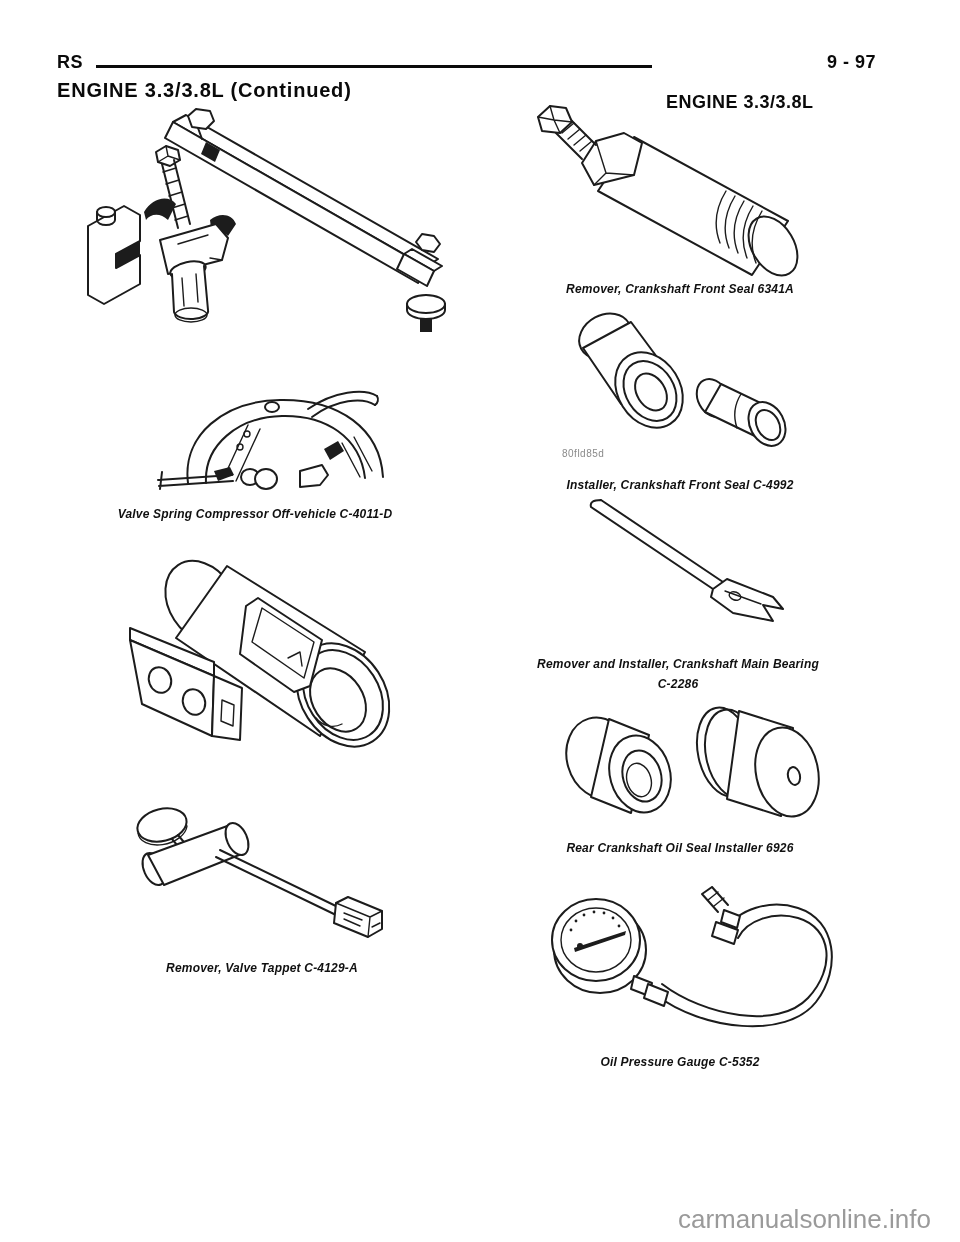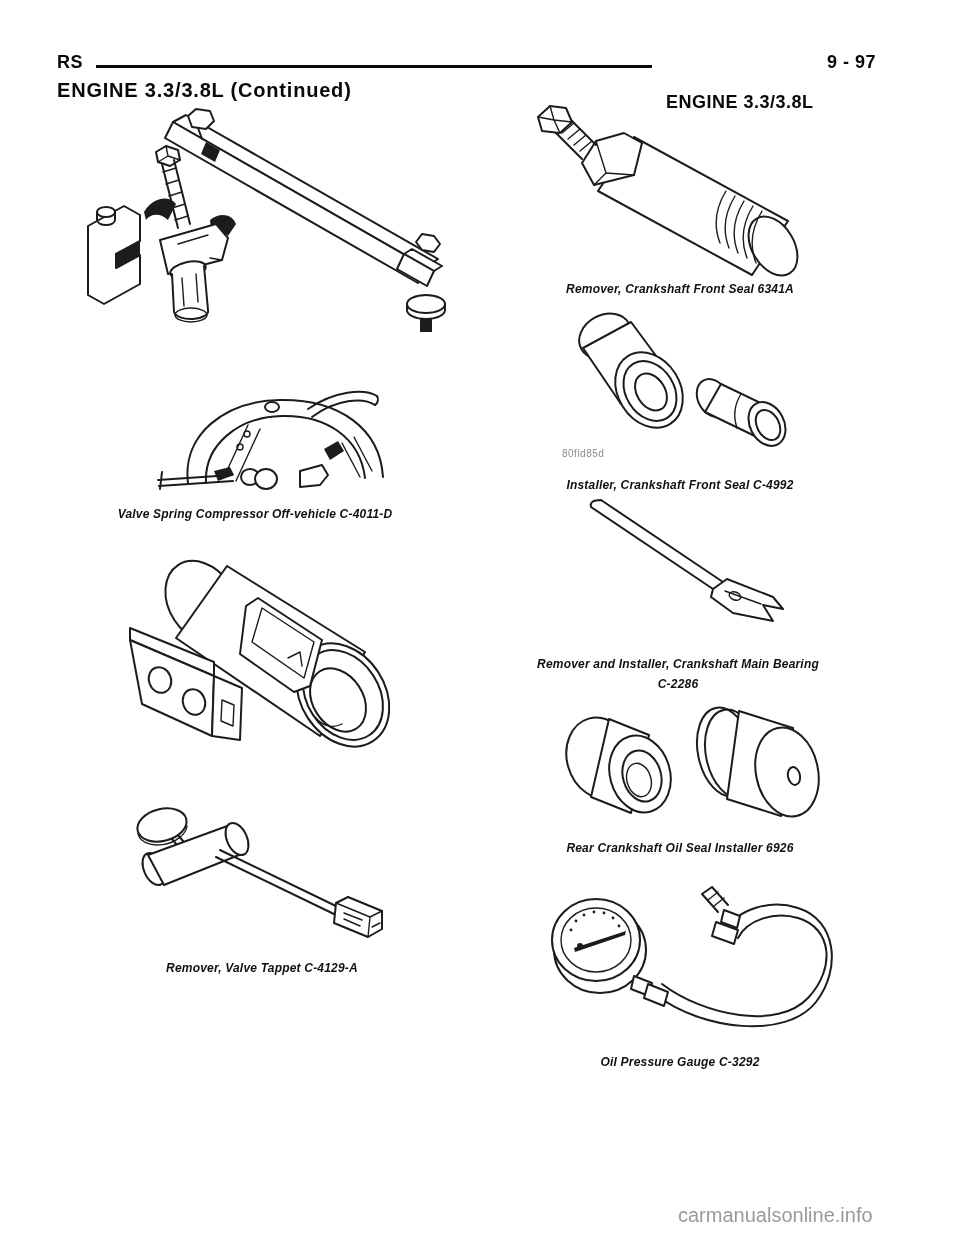--- a/index.html
+++ b/index.html
@@ -10,21 +10,21 @@
   .cont{position:absolute;left:57px;top:79px;font-weight:bold;font-size:20px;letter-spacing:.8px;color:#0a0a0a;white-space:nowrap;}
   .cap{position:absolute;text-align:center;font-weight:bold;font-style:italic;font-size:12px;
        letter-spacing:.2px;color:#101010;line-height:20px;white-space:nowrap;}
   .cap2{white-space:normal;}
   .fig{position:absolute;}
   .la{stroke:#1c1c1c;stroke-width:2;fill:none;stroke-linecap:round;stroke-linejoin:round;}
   .lw{stroke:#1c1c1c;stroke-width:2;fill:#ffffff;stroke-linecap:round;stroke-linejoin:round;}
   .dk{fill:#1c1c1c;stroke:none;}
   .thin{stroke-width:1.4;}
   #figcode{position:absolute;left:562px;top:448px;font-size:10px;color:#8a8a8a;letter-spacing:.5px;}
-  #watermark{position:absolute;left:678px;top:1204px;font-size:20px;color:#9a9a9a;
+  #watermark{position:absolute;left:678px;top:1204px;font-size:26px;color:#9a9a9a;
              font-family:"Liberation Sans",sans-serif;text-decoration:none;cursor:pointer;}
 </style>
 </head>
 <body>
 
 <div id="page">
 
   <div class="hdr" style="left:57px;top:52px;">RS</div>
   <div class="hdr-rule"></div>
   <div class="hdr" style="left:666px;top:52px;margin-top:40px;">ENGINE 3.3/3.8L</div>
@@ -187,17 +187,17 @@
     <circle class="dk" cx="79" cy="48" r="1.4"></circle>
     <path class="dk" d="M34,70 L86,53 L85,57 L35,74 Z"></path>
     <circle class="dk" cx="40" cy="68" r="3"></circle>
     <path class="lw" d="M94,98 l18,7 l-3,13 l-18,-7 z"></path>
     <path class="lw" d="M108,106 l20,8 l-4,14 l-20,-8 z"></path>
     <path class="lw" d="M176,44 l22,8 l-4,14 l-22,-8 z"></path>
     <path class="lw" d="M184,32 l16,6 l-3,12 l-16,-6 z"></path>
     <path class="la" d="M178,34 L162,16 M188,27 L172,9 M162,16 L172,9"></path>
     <path class="la thin" d="M174,28 l10,-8 M168,22 l10,-8"></path>
   </svg>
-  <div class="cap" style="left:500px;top:1052px;width:360px;">Oil Pressure Gauge C-3292</div>
+  <div class="cap" style="left:500px;top:1052px;width:360px;">Oil Pressure Gauge C-5352</div>
 
   <a id="watermark">carmanualsonline.info</a>
 
 </div>
 
 </body></html>

